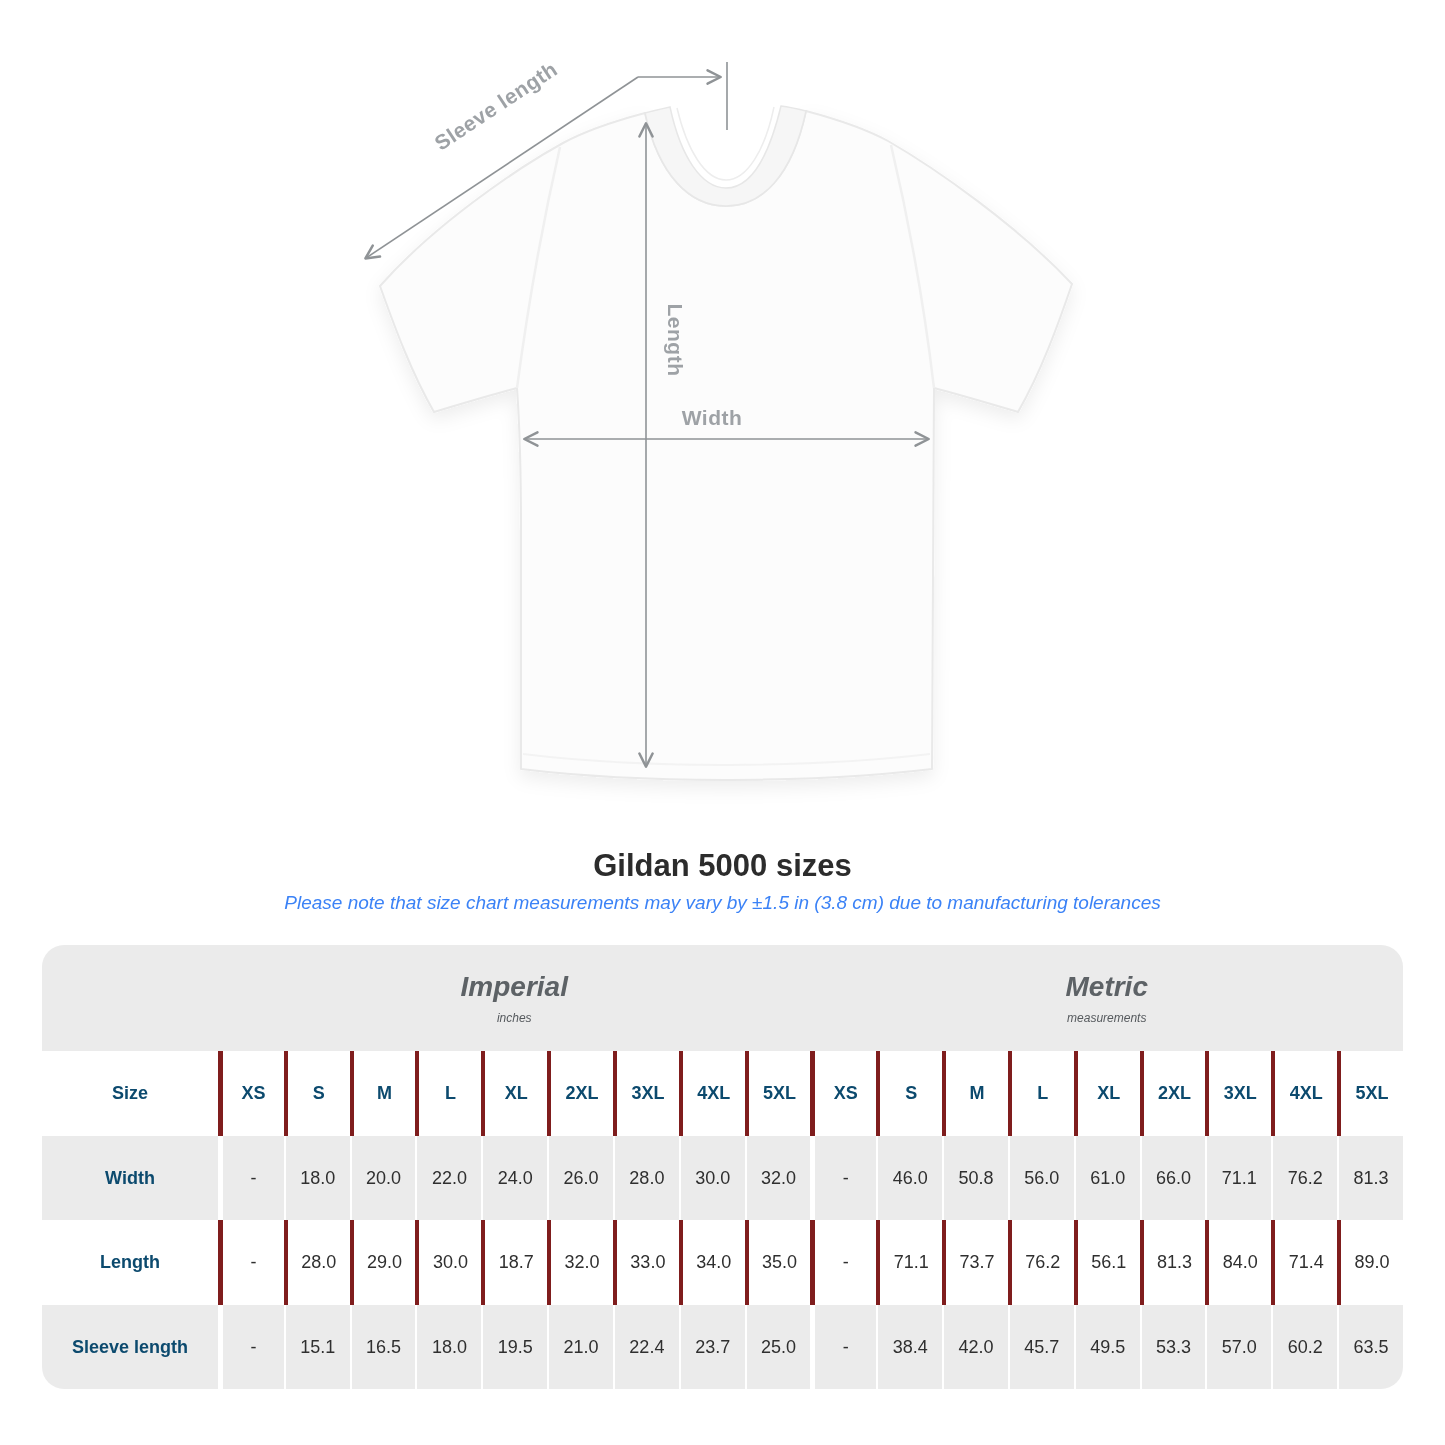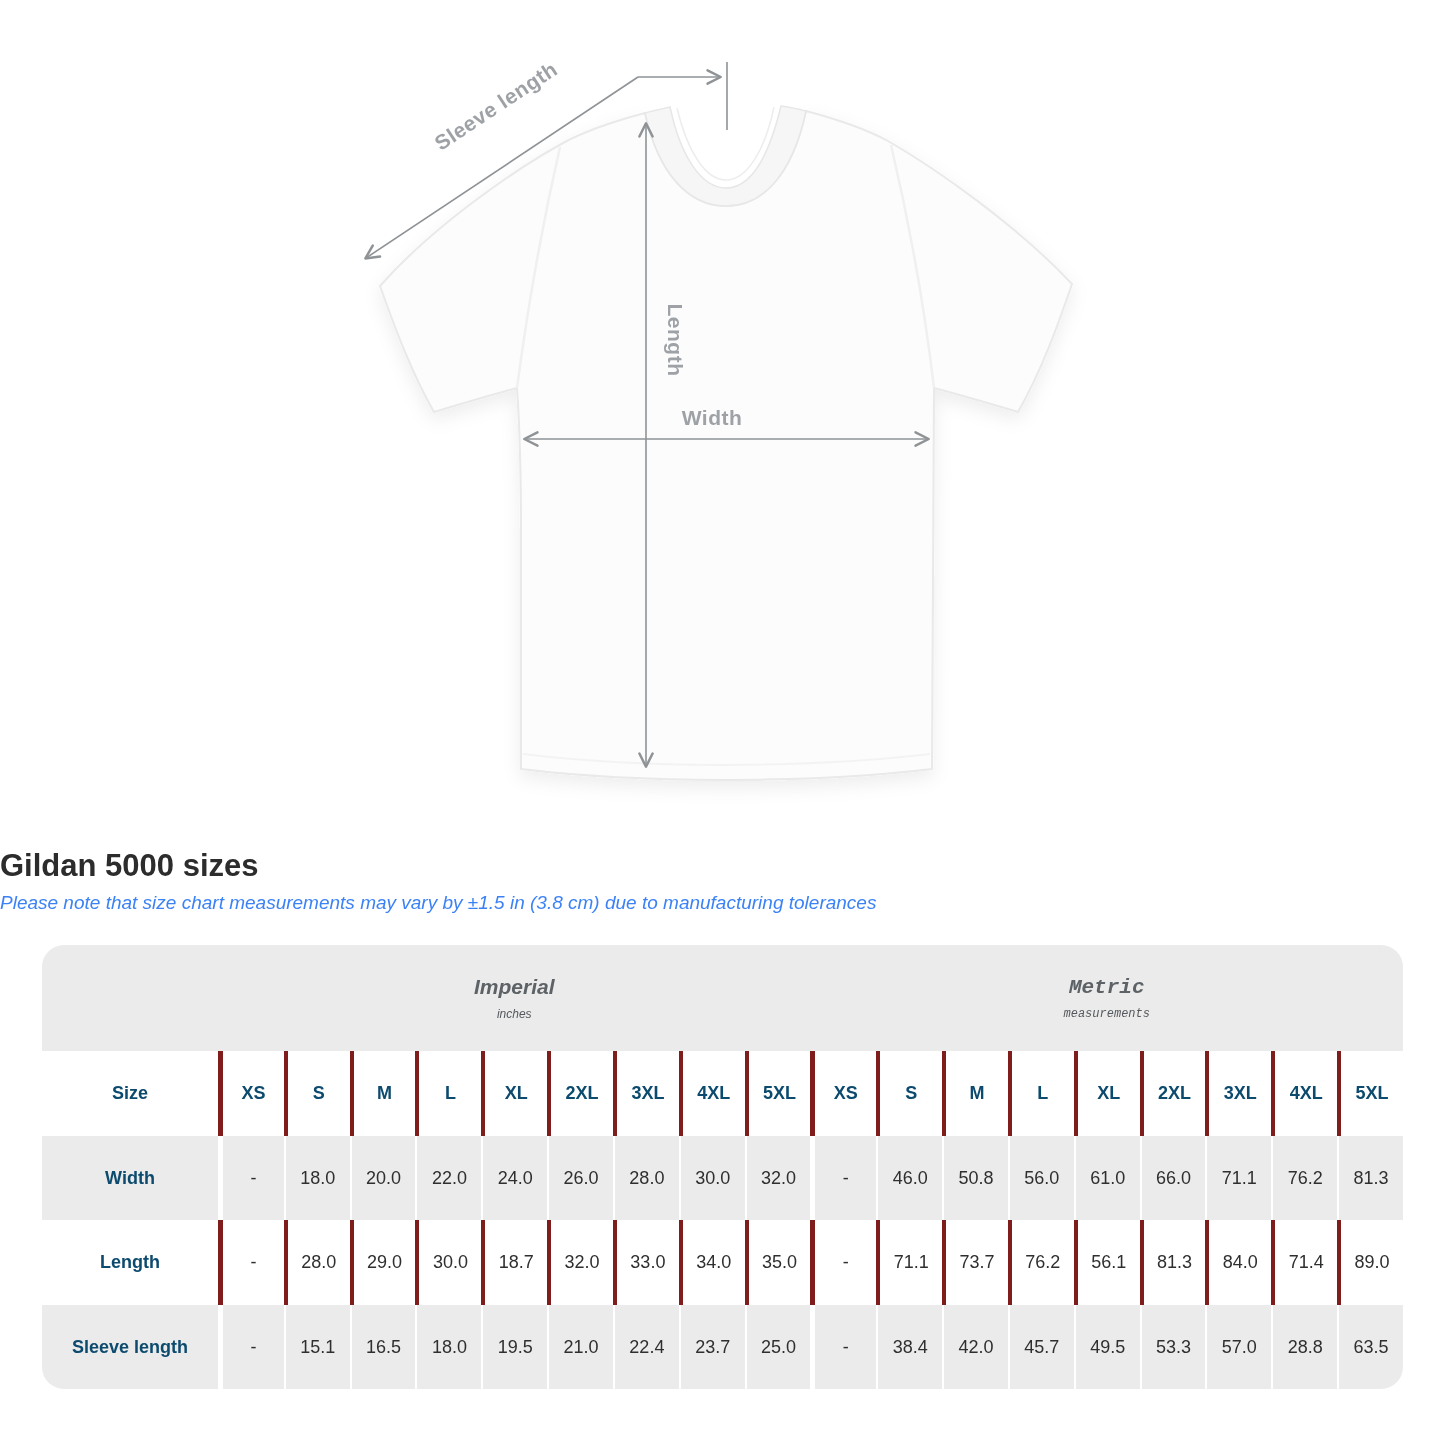--- a/index.html
+++ b/index.html
@@ -14,21 +14,21 @@
   
   .diagram-wrap { width: 1445px; height: 835px; position: relative; }
   .diagram-wrap svg { display: block; }
   .ann-text {
     font-family: "Liberation Sans", sans-serif;
     font-size: 21px; font-weight: bold;
     fill: #9ea2a6; letter-spacing: 0.5px;
   }
 
   
-  .title-block { margin-top: 12px; }
+  .title-block { text-align: center; margin-top: 12px; }
   .main-title {
     font-size: 31px; font-weight: bold; color: #2c2c2c; line-height: 38px;
   }
   .sub-title {
     margin-top: 7px; font-size: 19px; font-style: italic; color: #3b82f6;
   }
 
   
   .size-table {
     width: 1361px; margin: 31px auto 0 auto;
@@ -38,22 +38,22 @@
   }
   .size-table col.label-col { width: 176px; }
   .size-table td, .size-table th {
     text-align: center; vertical-align: middle;
     font-size: 18px; padding: 0;
   }
 
   
   tr.band-row > td { background: #ebebeb; height: 106px; }
   td.band-corner { border-radius: 22px 0 0 0; }
-  td.band-metric { border-radius: 0 22px 0 0; font-family: Liberation Mono, monospace; }
-  .g-name { font-size: 21px; font-weight: bold; font-style: italic; color: #5d6266; }
+  td.band-metric { border-radius: 0 22px 0 0; }
+  .g-name { font-size: 28px; font-weight: bold; font-style: italic; color: #5d6266; }
   .g-unit { font-size: 12px; font-style: italic; color: #55595d; margin-top: 8px; }
 
   
   tr.r-white > th, tr.r-white > td { background: #ffffff; border-left: 4px solid #7f1d1d; height: 85px; }
   tr.r-gray  > th, tr.r-gray  > td { background: #ebebeb; border-left: 2px solid #ffffff; height: 84px; }
   tr.r-white > *:first-child, tr.r-gray > *:first-child { border-left: none; }
   tr.r-white > .sep { border-left-width: 5px; }
   tr.r-gray  > .sep { border-left-width: 5px; }
 
   
@@ -242,19 +242,19 @@
       <td class="val">22.4</td>
       <td class="val">23.7</td>
       <td class="val">25.0</td>
       <td class="val sep">-</td>
       <td class="val">38.4</td>
       <td class="val">42.0</td>
       <td class="val">45.7</td>
       <td class="val">49.5</td>
       <td class="val">53.3</td>
       <td class="val">57.0</td>
-      <td class="val">28.8</td>
+      <td class="val">60.2</td>
       <td class="val">63.5</td>
     </tr>
   </tbody>
     </table>
 
 </div>
 
 </body></html>

